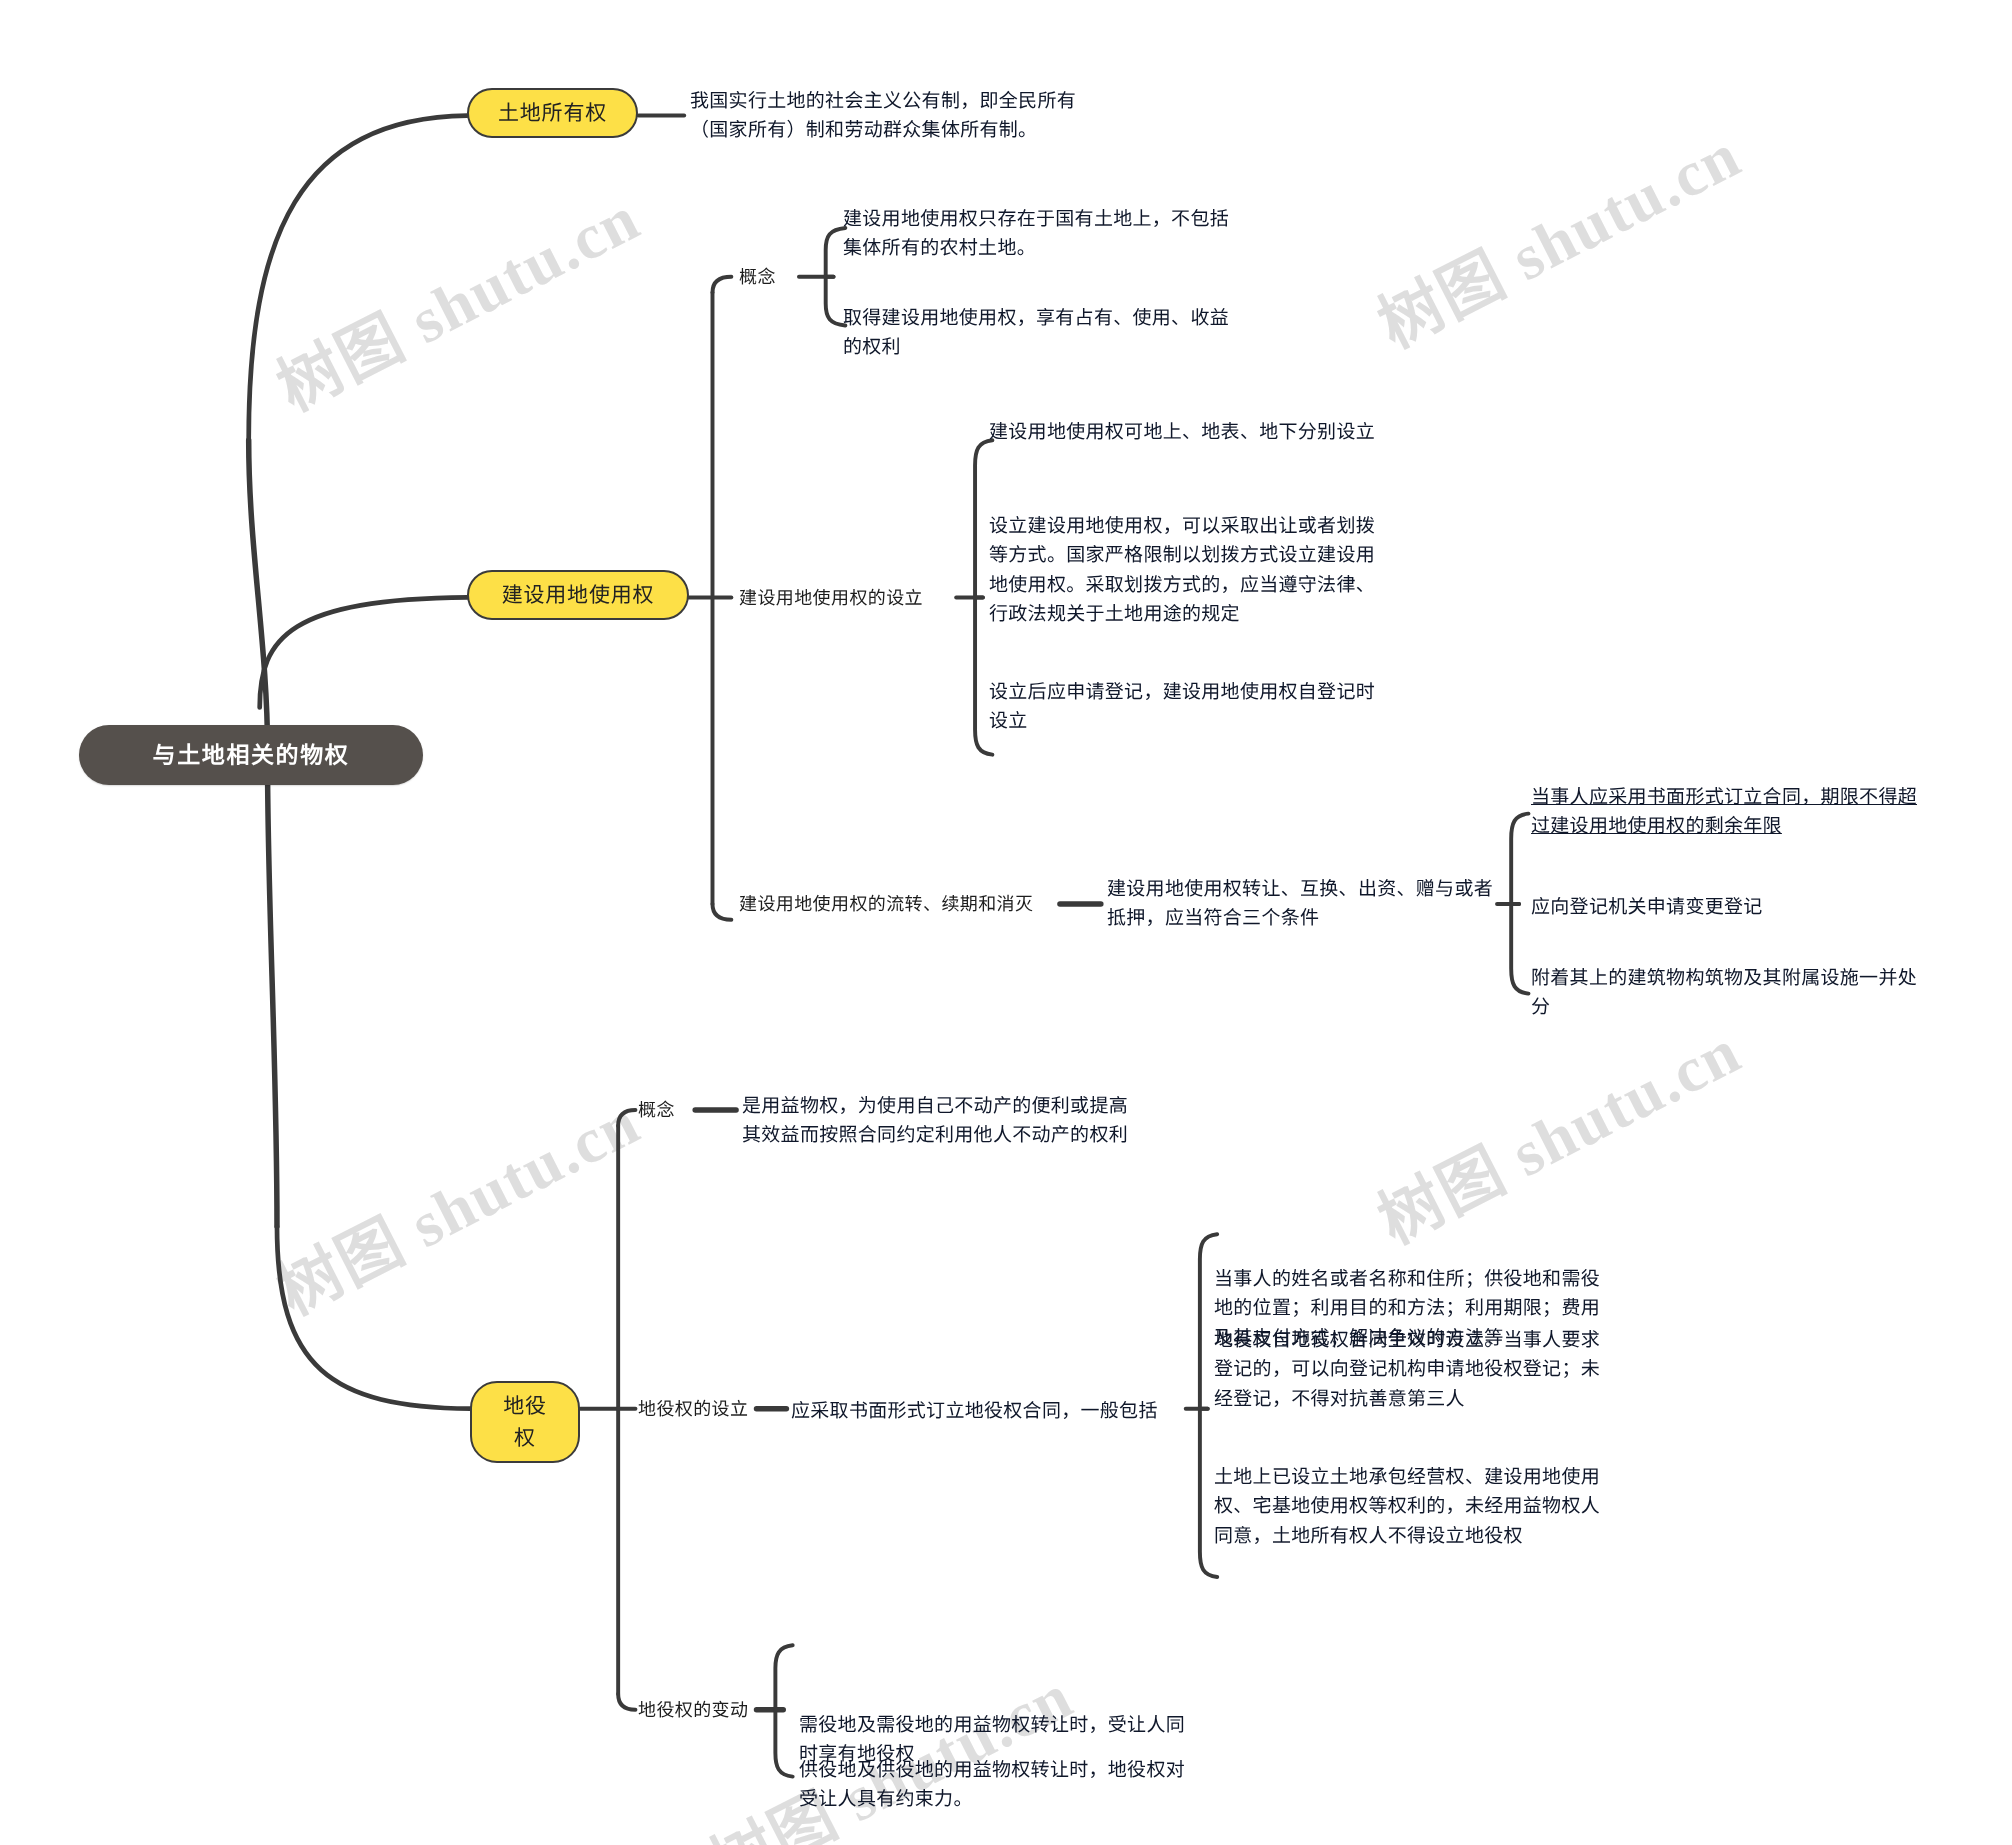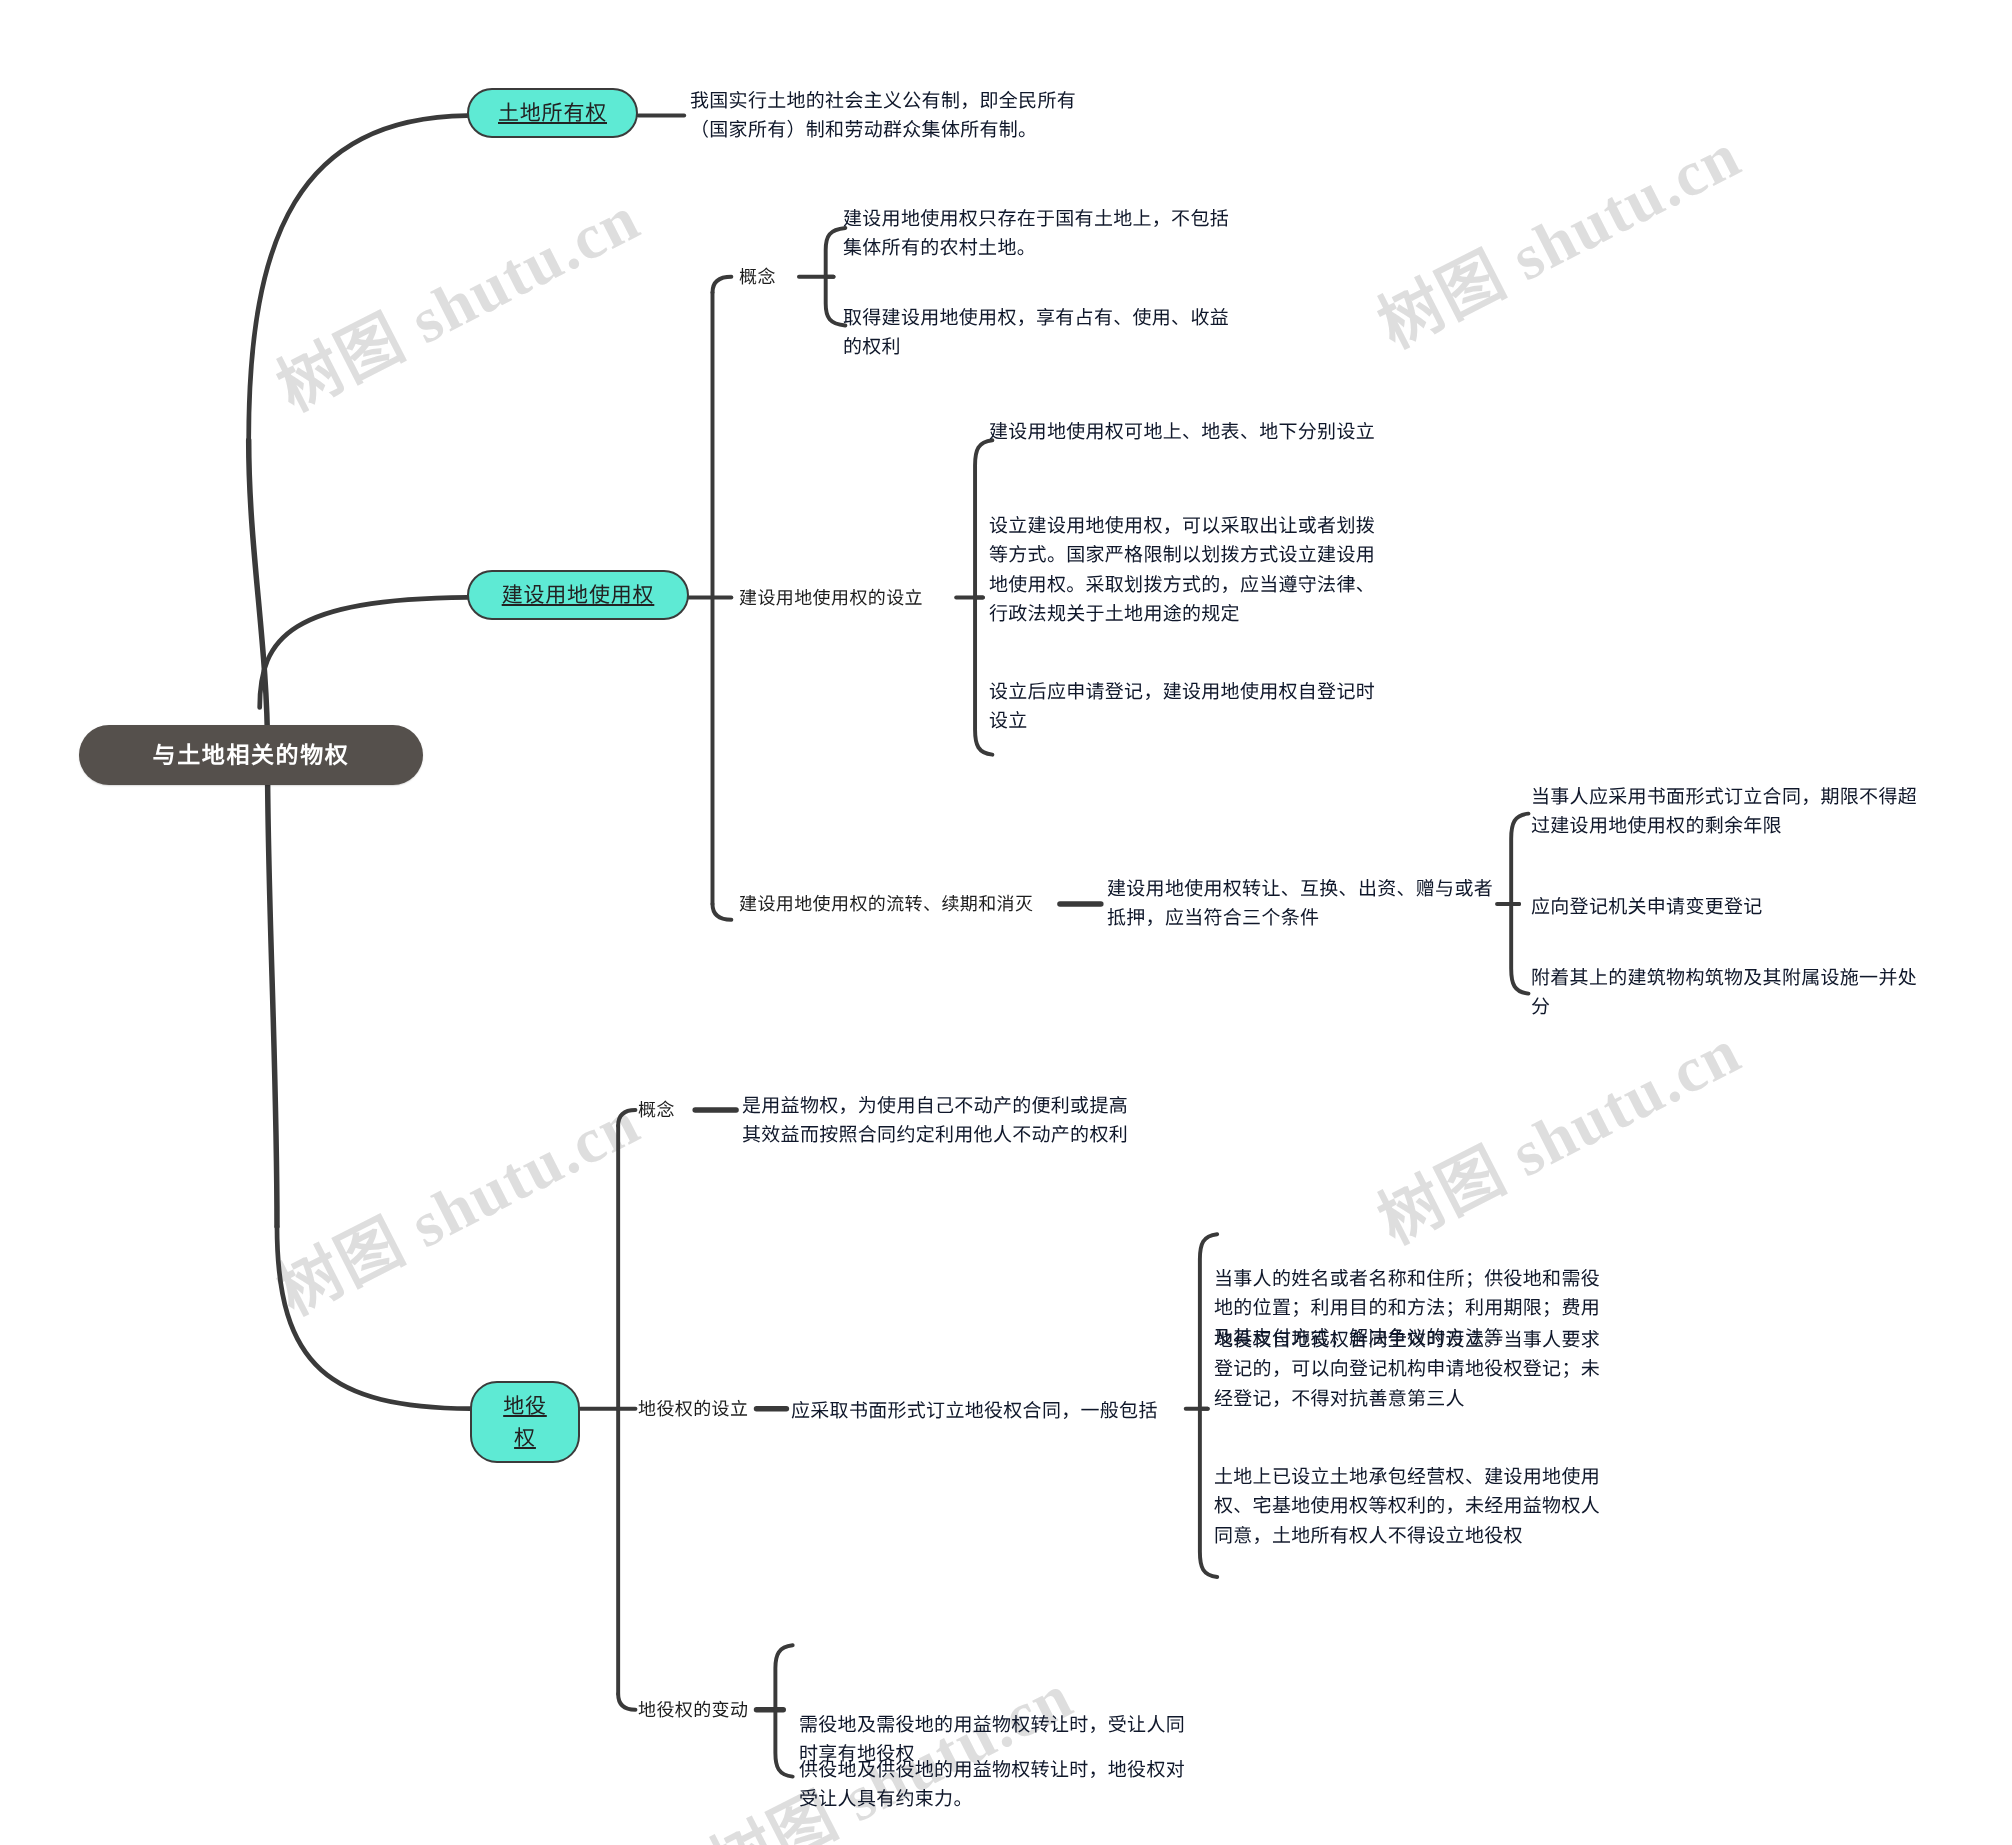--- a/index.html
+++ b/index.html
@@ -49,30 +49,29 @@
     color:#ffffff;
     border-radius:31px;
     font-size:23px;
     font-weight:700;
     letter-spacing:1.6px;
     padding:12.6px 31px;
     text-align:center;
     box-shadow:0 0.8px 1.6px rgba(0,0,0,.18);
   }
   .branch{
-    background:#5eead4;
+    background:#fde047;
     color:#222222;
     border:2.4px solid #3b3b3b;
     border-radius:27px;
     font-size:21px;
     font-weight:400;
     letter-spacing:0.8px;
     padding:7px 20.4px;
     text-align:center;
-    text-decoration:underline;
   }
   .topic{
     font-size:18px;
     color:#1d1d1d;
     letter-spacing:0.4px;
   }
   .leaf{
     font-size:19px;
     color:#0f172a;
     letter-spacing:0.3px;
@@ -172,21 +171,21 @@
 等方式。国家严格限制以划拨方式设立建设用
 地使用权。采取划拨方式的，应当遵守法律、
 行政法规关于土地用途的规定</div>
   <div class="node leaf" style="left:989px; top:677px; width:456px;">设立后应申请登记，建设用地使用权自登记时
 设立</div>
 
   <div class="node topic" style="left:739px; top:891px; width:330px;">建设用地使用权的流转、续期和消灭</div>
   <div class="node leaf" style="left:1107px; top:874px; width:409px;">建设用地使用权转让、互换、出资、赠与或者
 抵押，应当符合三个条件</div>
 
-  <div class="node leaf" style="left:1531px; top:782px; width:456px;">当事人应采用书面形式订立合同，期限不得超
+  <div class="node leaf" style="left:1531px; top:782px; width:456px;text-decoration:underline;">当事人应采用书面形式订立合同，期限不得超
 过建设用地使用权的剩余年限</div>
   <div class="node leaf" style="left:1531px; top:892px; width:456px;">应向登记机关申请变更登记</div>
   <div class="node leaf" style="left:1531px; top:963px; width:456px;">附着其上的建筑物构筑物及其附属设施一并处
 分</div>
 
   <div class="node branch" style="left:470px; top:1381px; width:110px;">地役权</div>
 
   <div class="node topic" style="left:638px; top:1097px; width:63px;">概念</div>
   <div class="node leaf" style="left:742px; top:1091px; width:456px;">是用益物权，为使用自己不动产的便利或提高
 其效益而按照合同约定利用他人不动产的权利</div>

